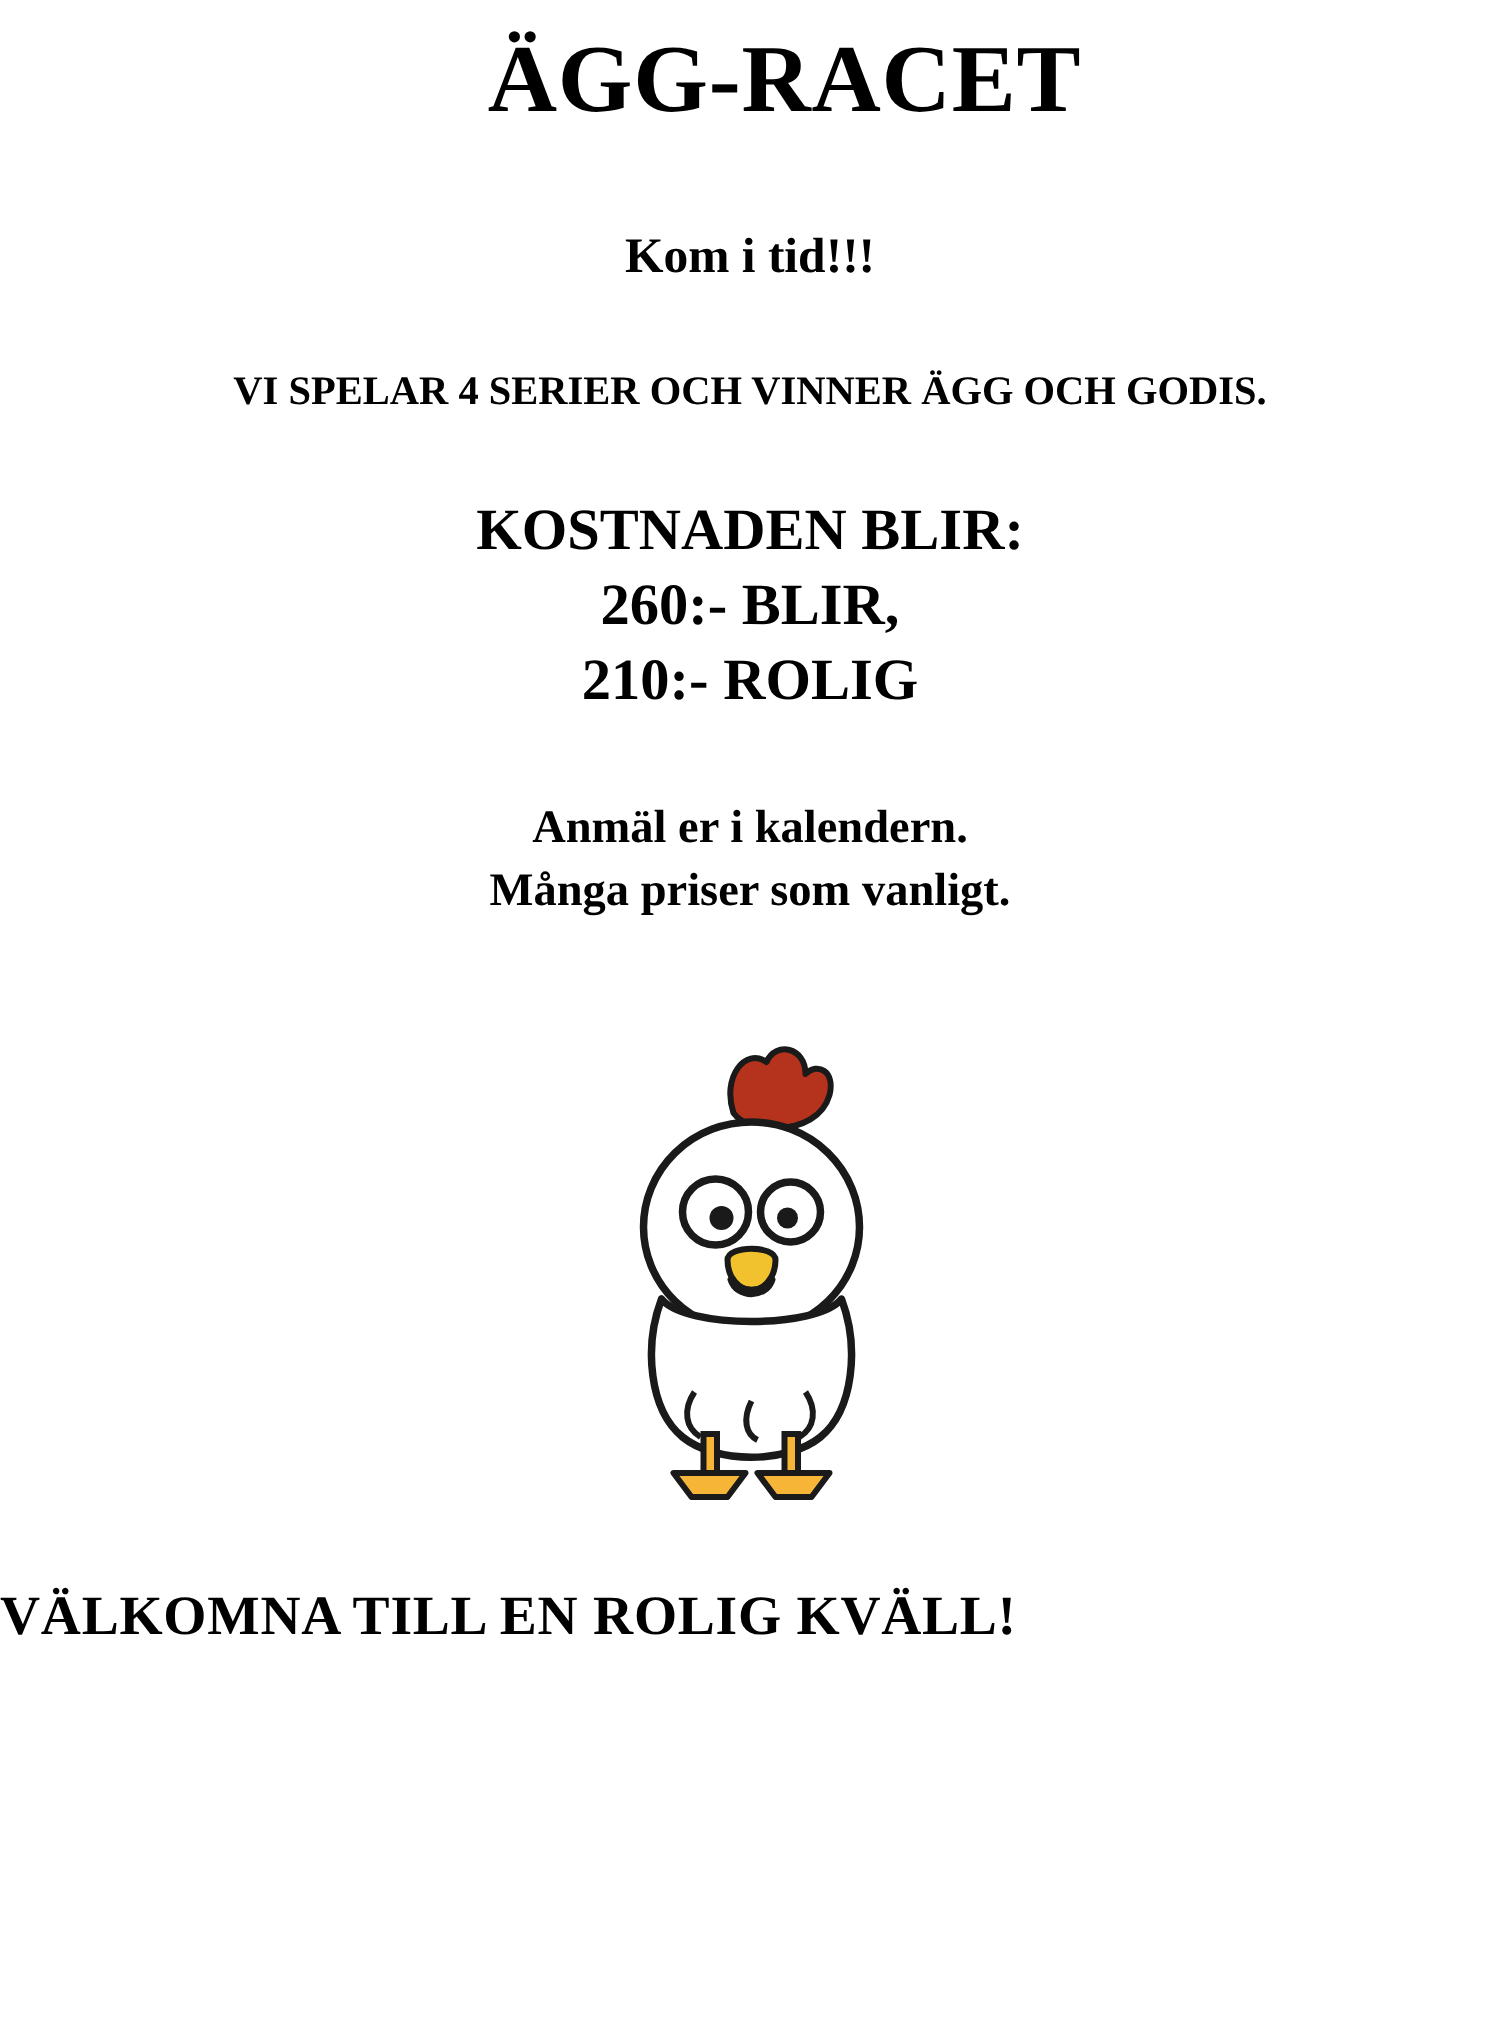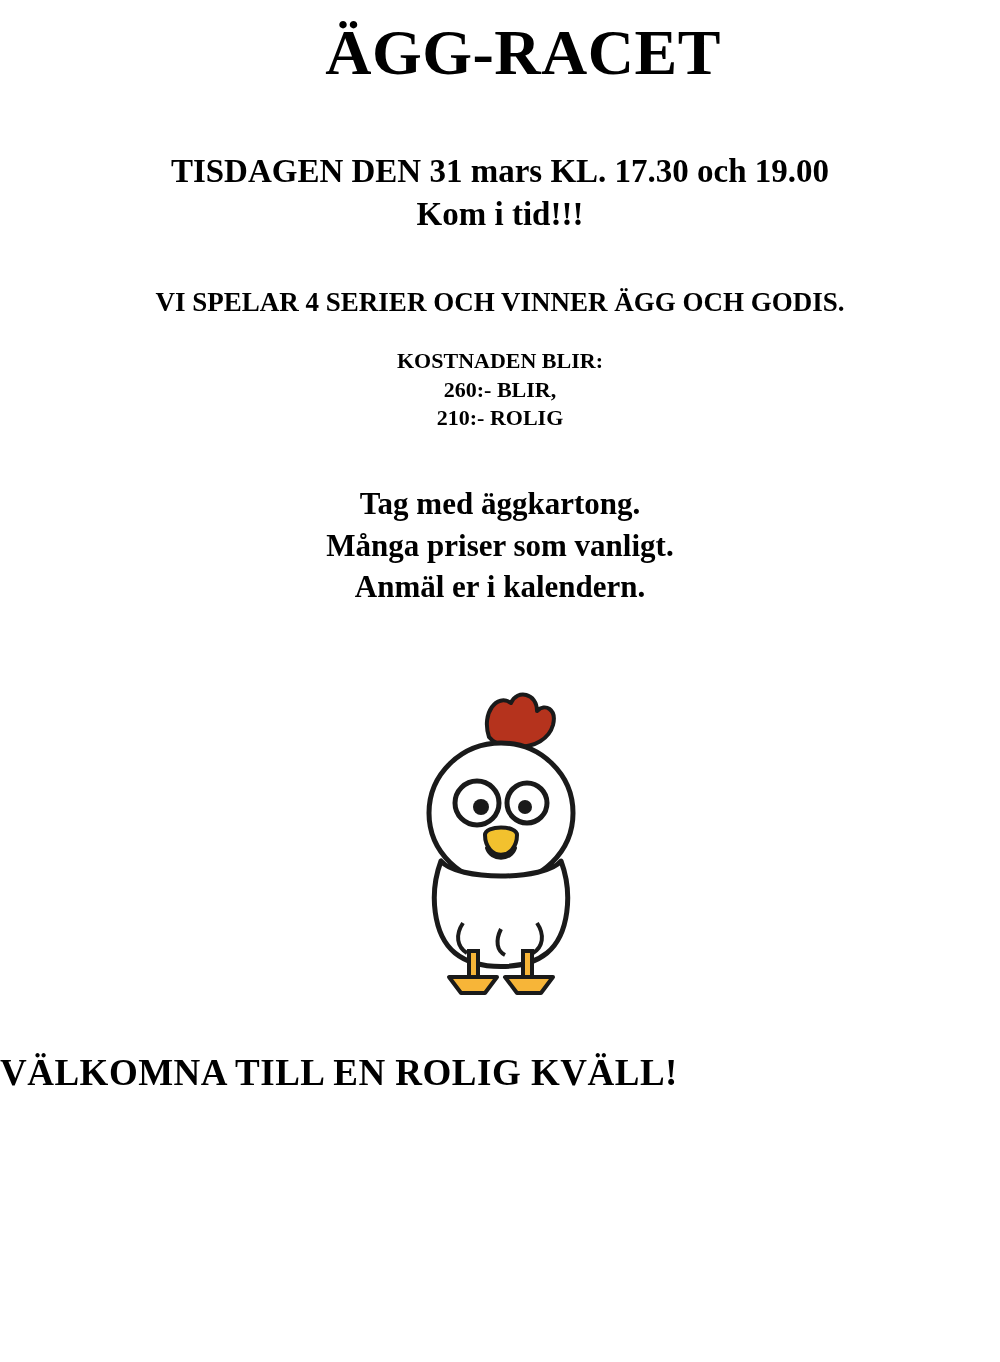--- a/index.html
+++ b/index.html
@@ -42,22 +42,22 @@
   }
   .datetime .line2 {
     display: block;
   }
   .series {
     font-size: 27px;
     margin-top: 50px;
     padding: 0 40px;
   }
   .cost {
-    font-size: 22px;
-    margin-top: 28px;
+    font-size: 39px;
+    margin-top: 52px;
   }
   .cost .amount {
   }
   .notes {
     font-size: 31px;
     margin-top: 52px;
   }
   .notes div {
     margin-bottom: 2px;
   }
@@ -81,42 +81,40 @@
   }
 </style>
 </head>
 <body>
 
 <div class="poster">
 
   <h1 class="title">ÄGG-RACET</h1>
 
   <div class="block datetime">
-    <span>TISDAGEN DEN 31 mars KL. 17.30 och 19.00</span>
     <span class="line2">Kom i tid!!!</span>
   </div>
 
   <div class="block series">VI SPELAR 4 SERIER OCH VINNER ÄGG OCH GODIS.</div>
 
   <div class="block cost">
     <div>KOSTNADEN BLIR:</div>
     <div>
       <span class="amount">260:-</span>
       <span>BLIR,</span>
     </div>
     <div>
       <span class="amount">210:-</span>
       <span>ROLIG</span>
     </div>
   </div>
 
   <div class="block notes">
-    <div>Tag med äggkartong.</div>
+    <div>Anmäl er i kalendern.</div>
     <div>Många priser som vanligt.</div>
-    <div>Anmäl er i kalendern.</div>
   </div>
 
   <div class="chick-wrap">
     <svg class="chick" viewBox="0 0 230 330" aria-hidden="true">
 
       <path d="M104 52 C96 28 112 8 126 18 C132 4 152 8 152 26 C160 18 172 24 168 40 C164 54 150 62 132 62 C120 62 110 60 104 52 Z" fill="#b5331d" stroke="#1a1a1a" stroke-width="4" stroke-linejoin="round"></path>
 
       <ellipse cx="116" cy="128" rx="72" ry="70" fill="#ffffff" stroke="#1a1a1a" stroke-width="5"></ellipse>
 
       <circle cx="92" cy="118" r="22" fill="#ffffff" stroke="#1a1a1a" stroke-width="5"></circle>

